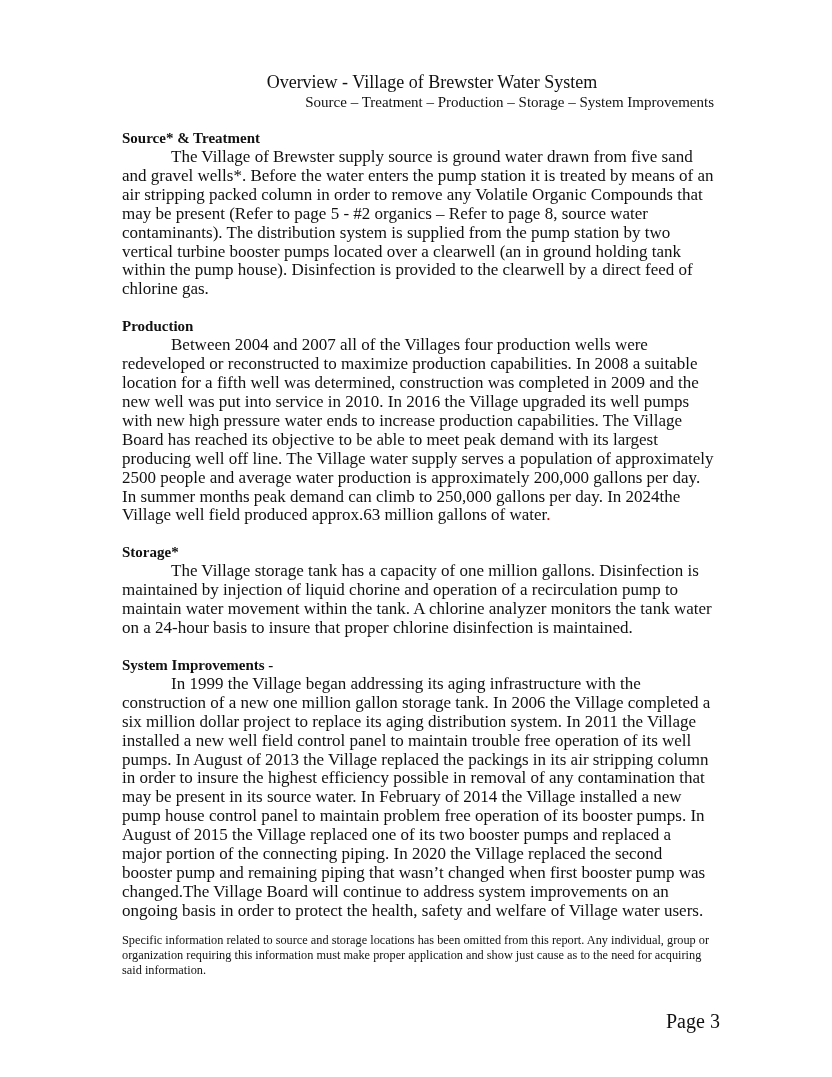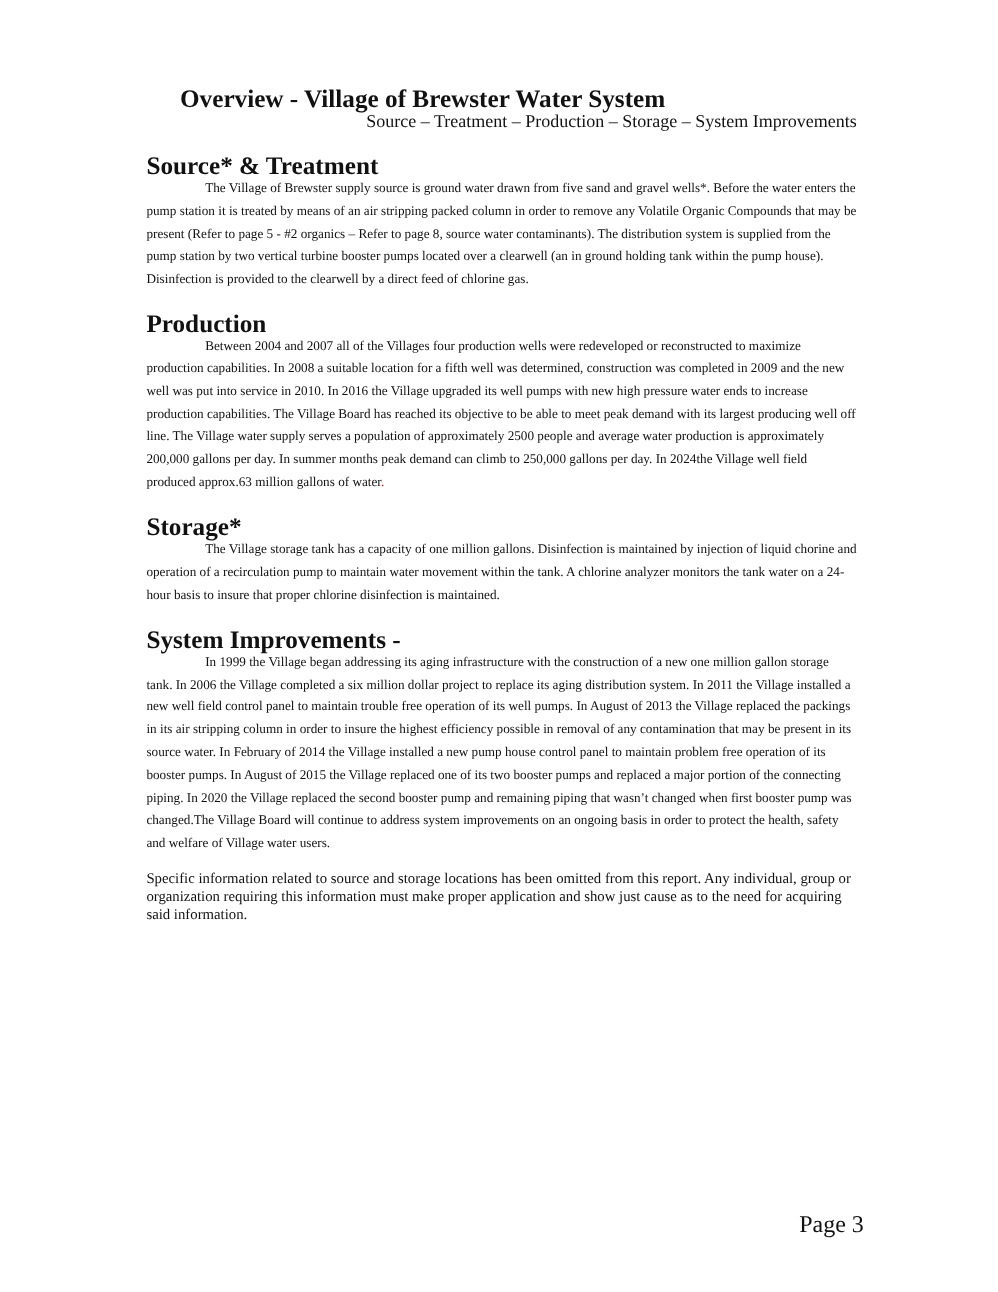--- a/index.html
+++ b/index.html
@@ -1,24 +1,24 @@
 <!DOCTYPE html>
 <html><head>
   <meta charset="utf-8">
   <style>
     html, body { margin: 0; padding: 0; background: #ffffff; }
     body { width: 832px; height: 1077px; position: relative; overflow: hidden;
            font-family: "Liberation Serif", "DejaVu Serif", serif; color: #111; }
     .page { position: absolute; left: 122px; top: 70px; width: 592px; }
-    .title { font-weight: bold; font-size: 21px; line-height: 24px; margin: 0 0 0 28px; }
+    .title { text-align: center; font-weight: normal; font-size: 18px; line-height: 24px; margin: 0 0 0 28px; }
     .subtitle { text-align: right; font-size: 15px; line-height: 18px; margin: -1px 0 0 28px; }
     .section { margin-top: 18px; }
     .section.first { margin-top: 18px; }
-    .heading { font-weight: bold; font-size: 21px; line-height: 19px; margin: 0; }
-    .para { font-size: 11px; line-height: 18.9px; margin: 0; text-indent: 49px; }
+    .heading { font-weight: bold; font-size: 15px; line-height: 19px; margin: 0; }
+    .para { font-size: 17px; line-height: 18.9px; margin: 0; text-indent: 49px; }
     .red { color: #d00000; }
     .footnotes { margin-top: 12px; font-size: 12.3px; line-height: 15.2px; }
     .footnotes p { margin: 0; }
     .page-number { position: absolute; left: 666px; top: 1010px; font-size: 20px; }
   </style>
 </head>
 <body>
 
 <div class="page">
   <div class="title">Overview - Village of Brewster Water System</div>

